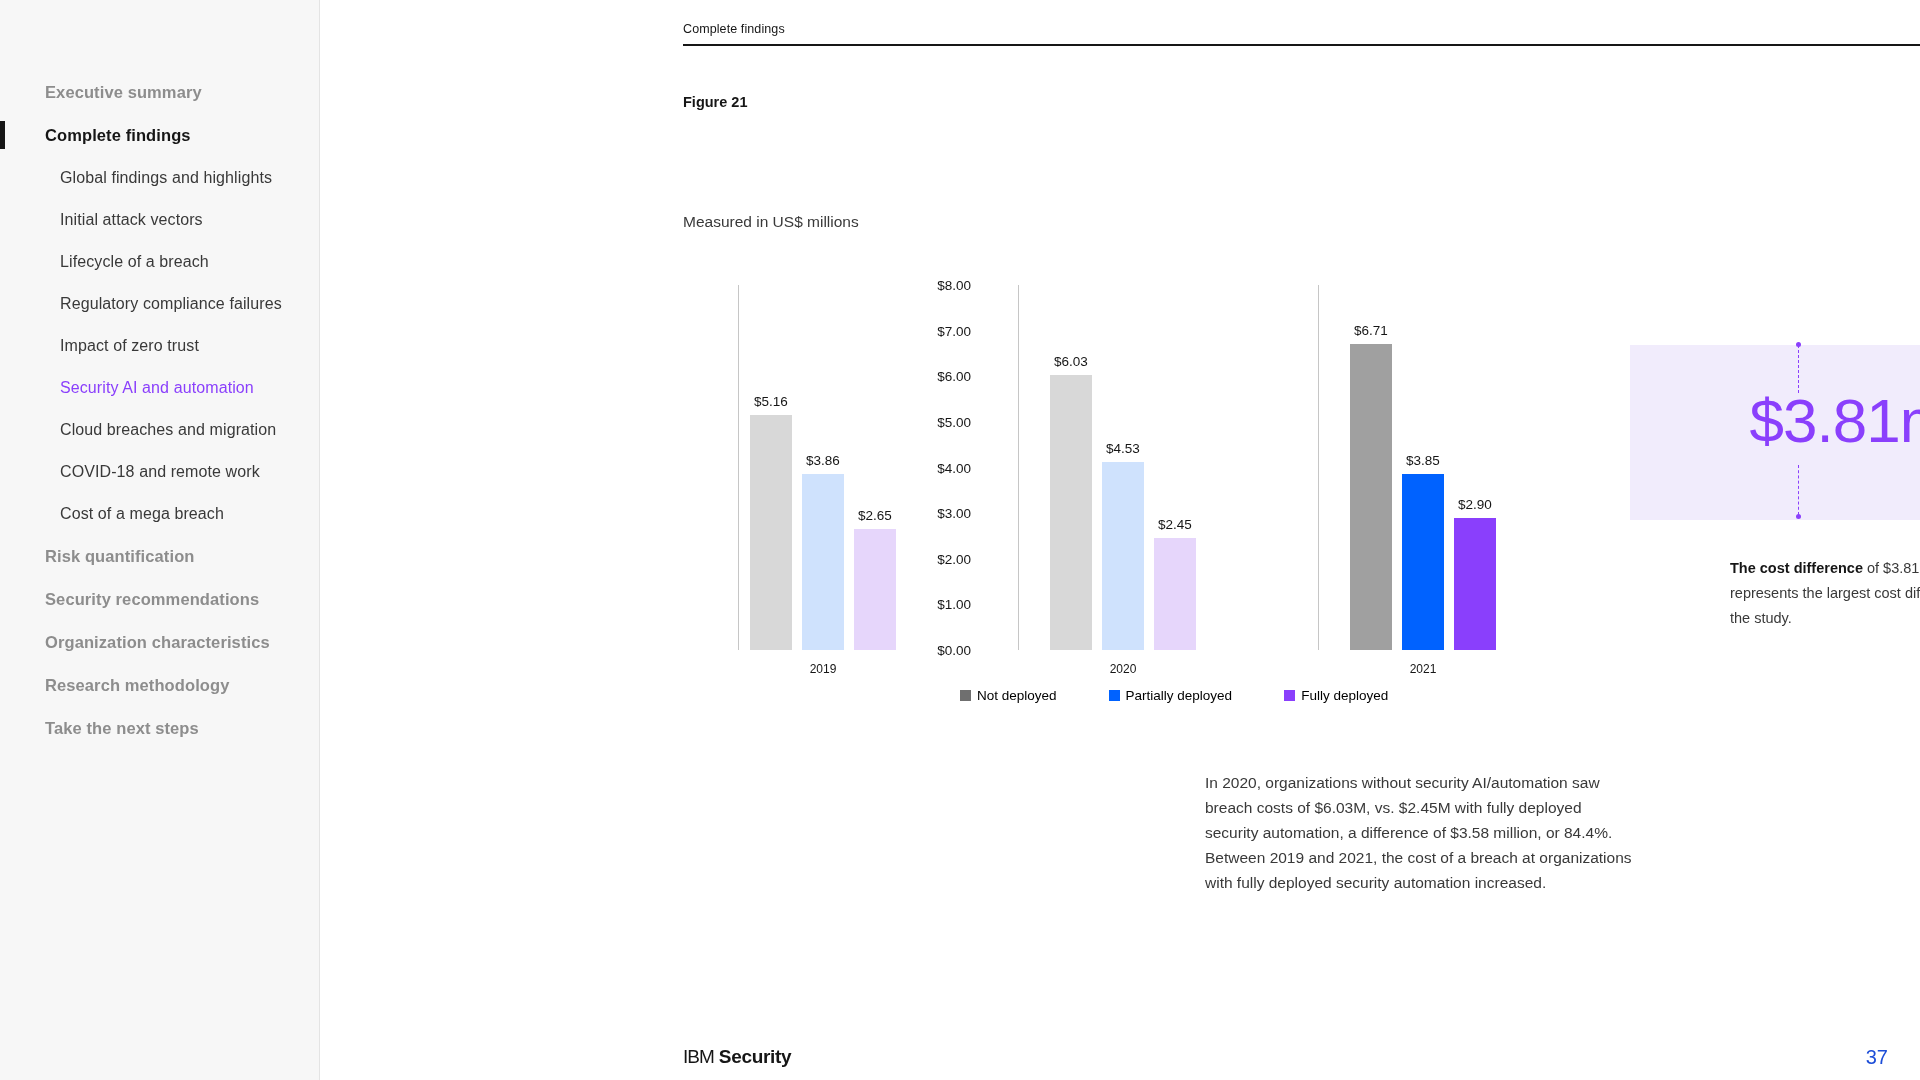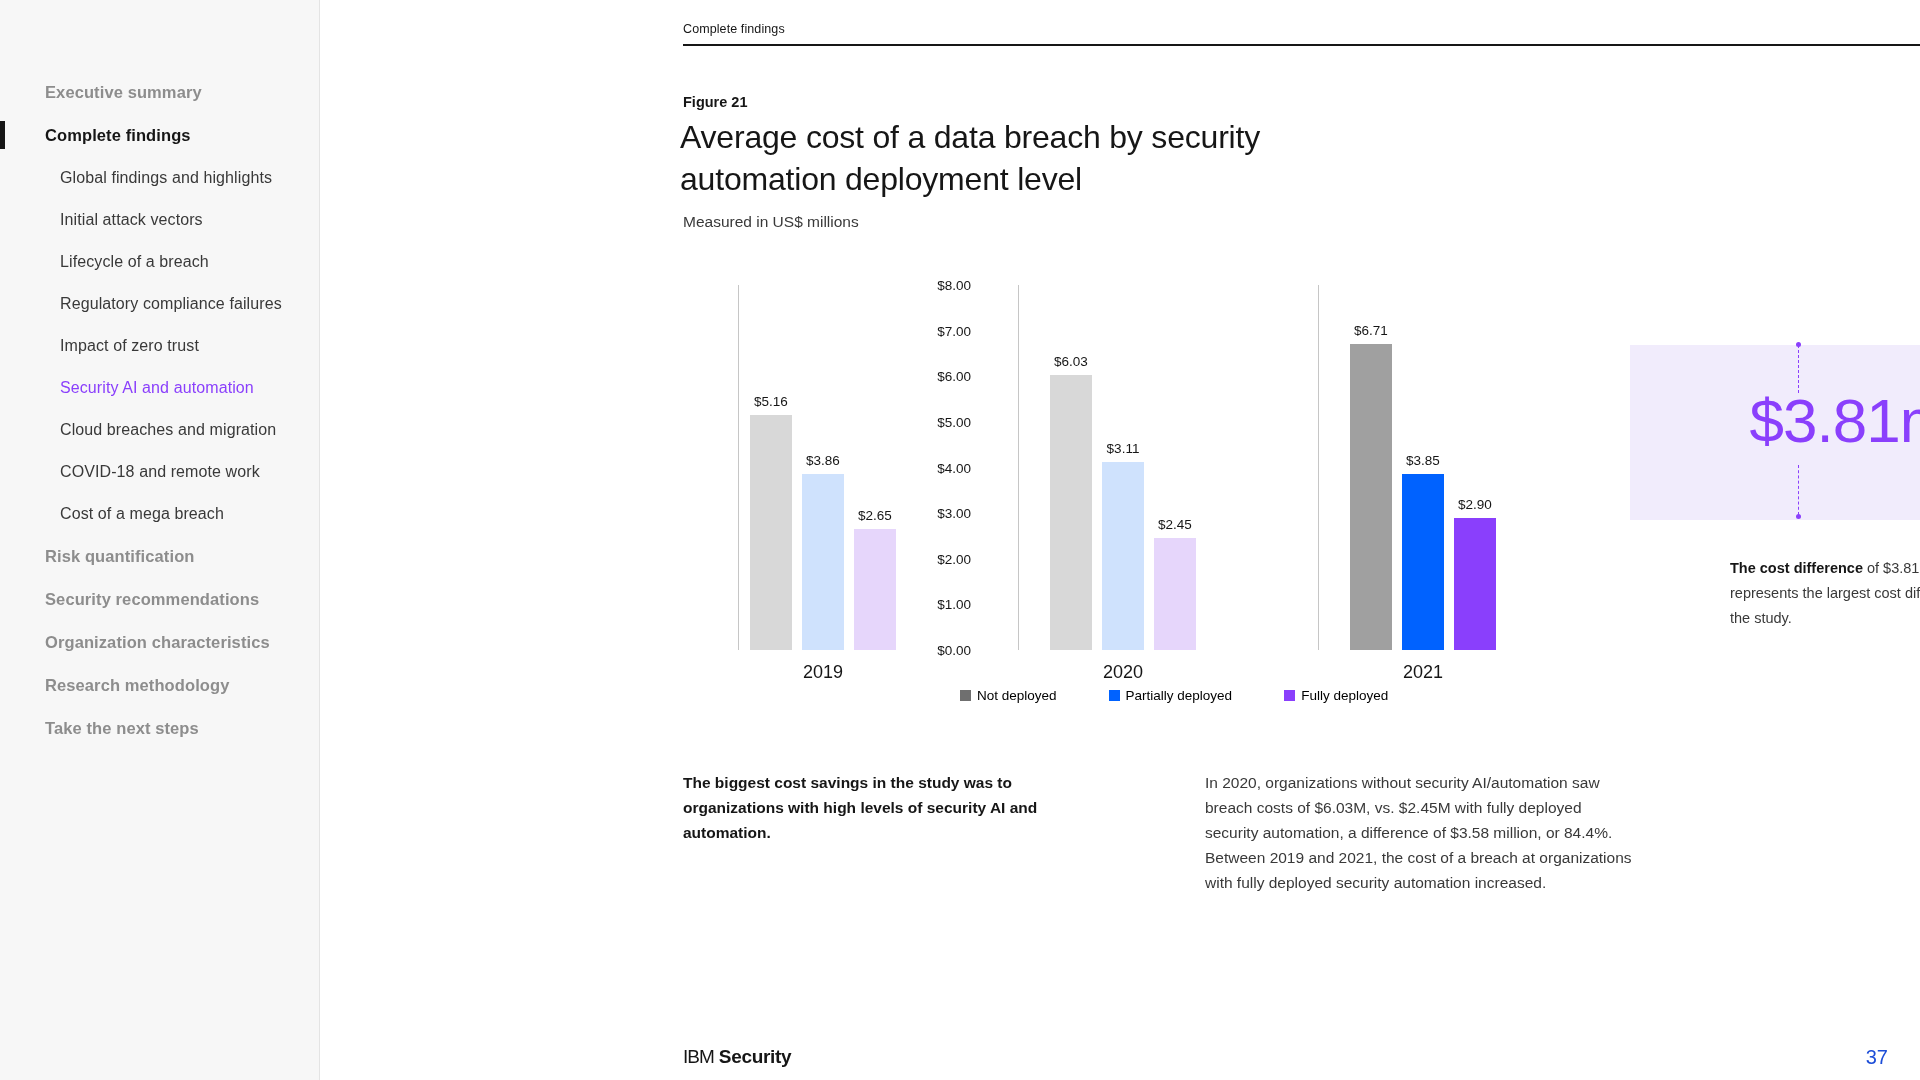--- a/index.html
+++ b/index.html
@@ -78,21 +78,21 @@
     position: absolute; left: 55px; top: 10px;
     width: 1px; height: 365px; background: #c6c6c6;
   }
   .sep-line { position: absolute; top: 10px; width: 1px; height: 365px; background: #c6c6c6; }
   .bar { position: absolute; bottom: 0; }
   .bar-val {
     position: absolute; width: 90px; text-align: center;
     font-size: 13.5px; color: #161616; transform: translateX(-50%);
   }
   .group-label {
-    position: absolute; font-size: 18px; color: #161616;
+    position: absolute; font-size: 12px; color: #161616;
     transform: translateX(-50%); white-space: nowrap;
   }
   .legend {
     position: absolute; left: 640px; top: 688px;
     display: flex; gap: 52px; align-items: center;
   }
   .legend-item { display: flex; align-items: center; gap: 6px; font-size: 13.5px; color: #000000; }
   .swatch { width: 11px; height: 11px; display: inline-block; }
 
   
@@ -172,21 +172,20 @@
         <div class="nav-item level0"><span>Take the next steps</span></div>
       </div>
   </nav>
 
   <main class="main">
 
     <div class="breadcrumb">Complete findings</div>
     <div class="rule"></div>
 
     <div class="fig-label">Figure 21</div>
-    <h1 class="fig-title">Average cost of a data breach by security automation deployment level</h1>
     <div class="fig-sub">Measured in US$ millions</div>
 
     <div class="chart">
       <div class="axis-line"></div>
       <div id="yticks">
           <div class="yaxis-label" style="top: 10px;">$8.00</div>
           <div class="yaxis-label" style="top: 55.625px; margin-left: 13px;">$7.00</div>
           <div class="yaxis-label" style="top: 101.25px;">$6.00</div>
           <div class="yaxis-label" style="top: 146.875px;">$5.00</div>
           <div class="yaxis-label" style="top: 192.5px;">$4.00</div>
@@ -199,21 +198,21 @@
           <div class="bar" style="left: 12px; width: 42px; height: 235.425px; background: rgb(216, 216, 216);"></div>
           <div class="bar-val" style="left: 33px; bottom: 241.425px;">$5.16</div>
           <div class="bar" style="left: 64px; width: 42px; height: 176.112px; background: rgb(207, 226, 253);"></div>
           <div class="bar-val" style="left: 85px; bottom: 182.112px;">$3.86</div>
           <div class="bar" style="left: 116px; width: 42px; height: 120.906px; background: rgb(230, 214, 251);"></div>
           <div class="bar-val" style="left: 137px; bottom: 126.906px;">$2.65</div>
           <div class="group-label" style="left: 85px; top: 377px;">2019</div>
           <div class="bar" style="left: 312px; width: 42px; height: 275.119px; background: rgb(216, 216, 216);"></div>
           <div class="bar-val" style="left: 333px; bottom: 281.119px;">$6.03</div>
           <div class="bar" style="left: 364px; width: 42px; height: 187.519px; background: rgb(207, 226, 253);"></div>
-          <div class="bar-val" style="left: 385px; bottom: 193.519px;">$3.11</div>
+          <div class="bar-val" style="left: 385px; bottom: 193.519px;">$4.53</div>
           <div class="bar" style="left: 416px; width: 42px; height: 111.781px; background: rgb(230, 214, 251);"></div>
           <div class="bar-val" style="left: 437px; bottom: 117.781px;">$2.45</div>
           <div class="group-label" style="left: 385px; top: 377px;">2020</div>
           <div class="bar" style="left: 612px; width: 42px; height: 306.144px; background: rgb(160, 160, 160);"></div>
           <div class="bar-val" style="left: 633px; bottom: 312.144px;">$6.71</div>
           <div class="bar" style="left: 664px; width: 42px; height: 175.656px; background: rgb(0, 98, 255);"></div>
           <div class="bar-val" style="left: 685px; bottom: 181.656px;">$3.85</div>
           <div class="bar" style="left: 716px; width: 42px; height: 132.312px; background: rgb(138, 63, 252);"></div>
           <div class="bar-val" style="left: 737px; bottom: 138.312px;">$2.90</div>
           <div class="group-label" style="left: 685px; top: 377px;">2021</div>
@@ -241,21 +240,20 @@
     <div class="dot" style="top:342px"></div>
     <div class="dash-top"></div>
     <div class="dash-bot"></div>
     <div class="dot" style="top:514px"></div>
     <div class="callout-big">$3.81m</div>
     <div class="callout-text">
       <b>The cost difference</b><span> of $3.81 million represents the largest cost differential in the study.</span>
     </div>
 
     <div class="col-left">
-      <p class="lead">The biggest cost savings in the study was to organizations with high levels of security AI and automation.</p>
     </div>
     <div class="col-right">
       <p class="body">In 2020, organizations without security AI/automation saw breach costs of $6.03M, vs. $2.45M with fully deployed security automation, a difference of $3.58 million, or 84.4%. Between 2019 and 2021, the cost of a breach at organizations with fully deployed security automation increased.</p>
     </div>
 
     <div class="logo">
       <span class="ibm">IBM</span><span>&nbsp;</span><span class="sec">Security</span>
     </div>
     <div class="page-num">37</div>
 

